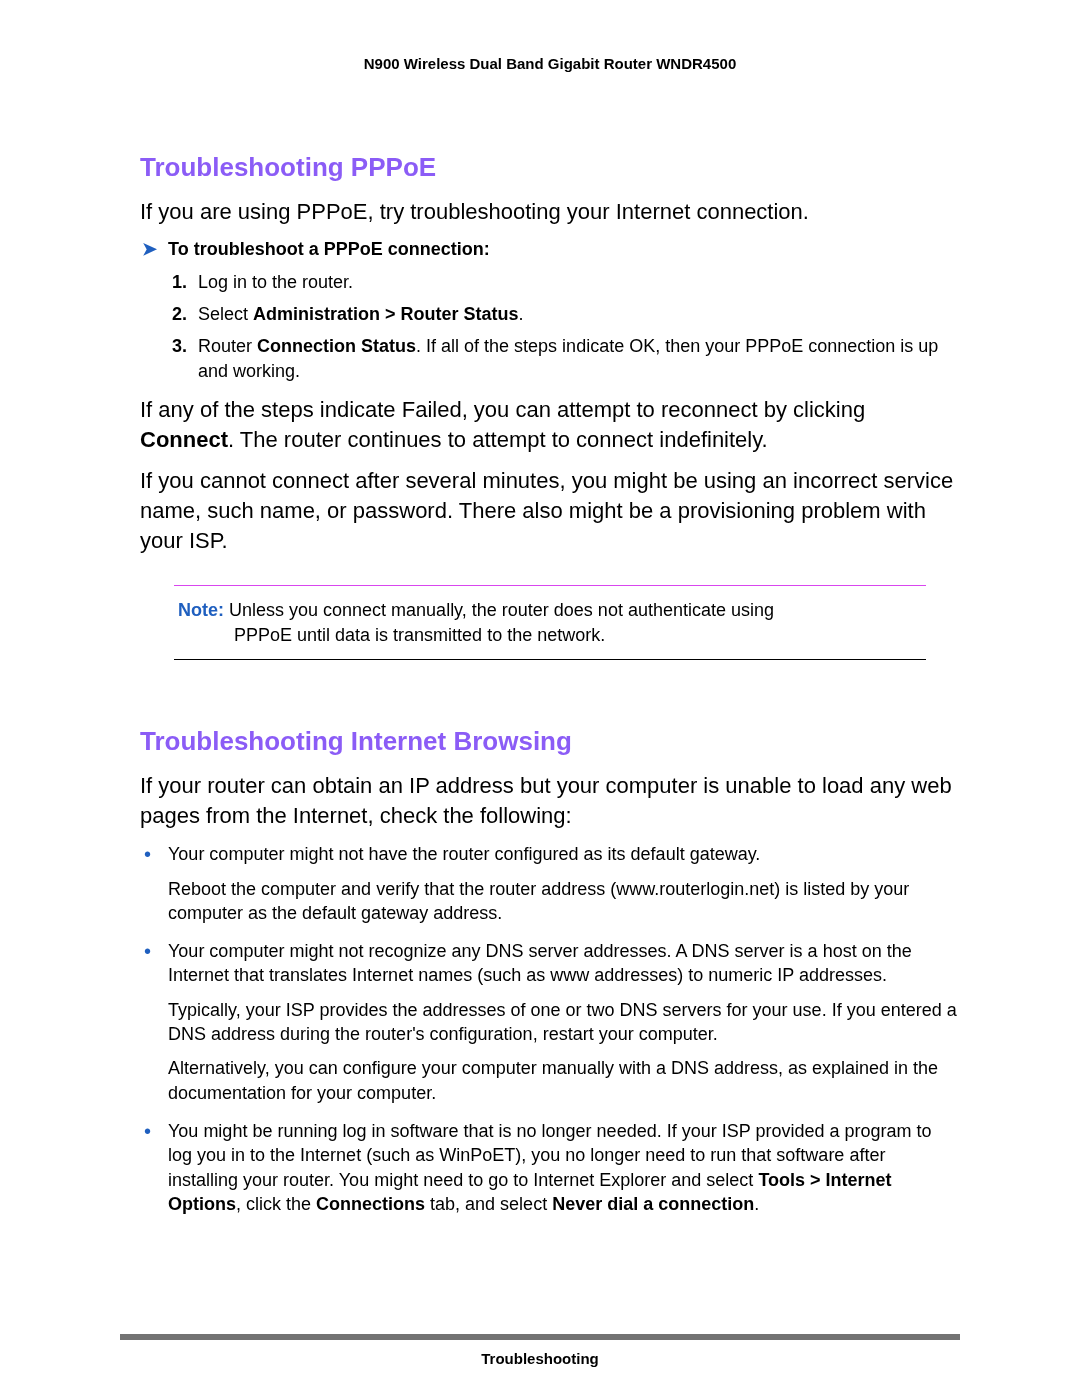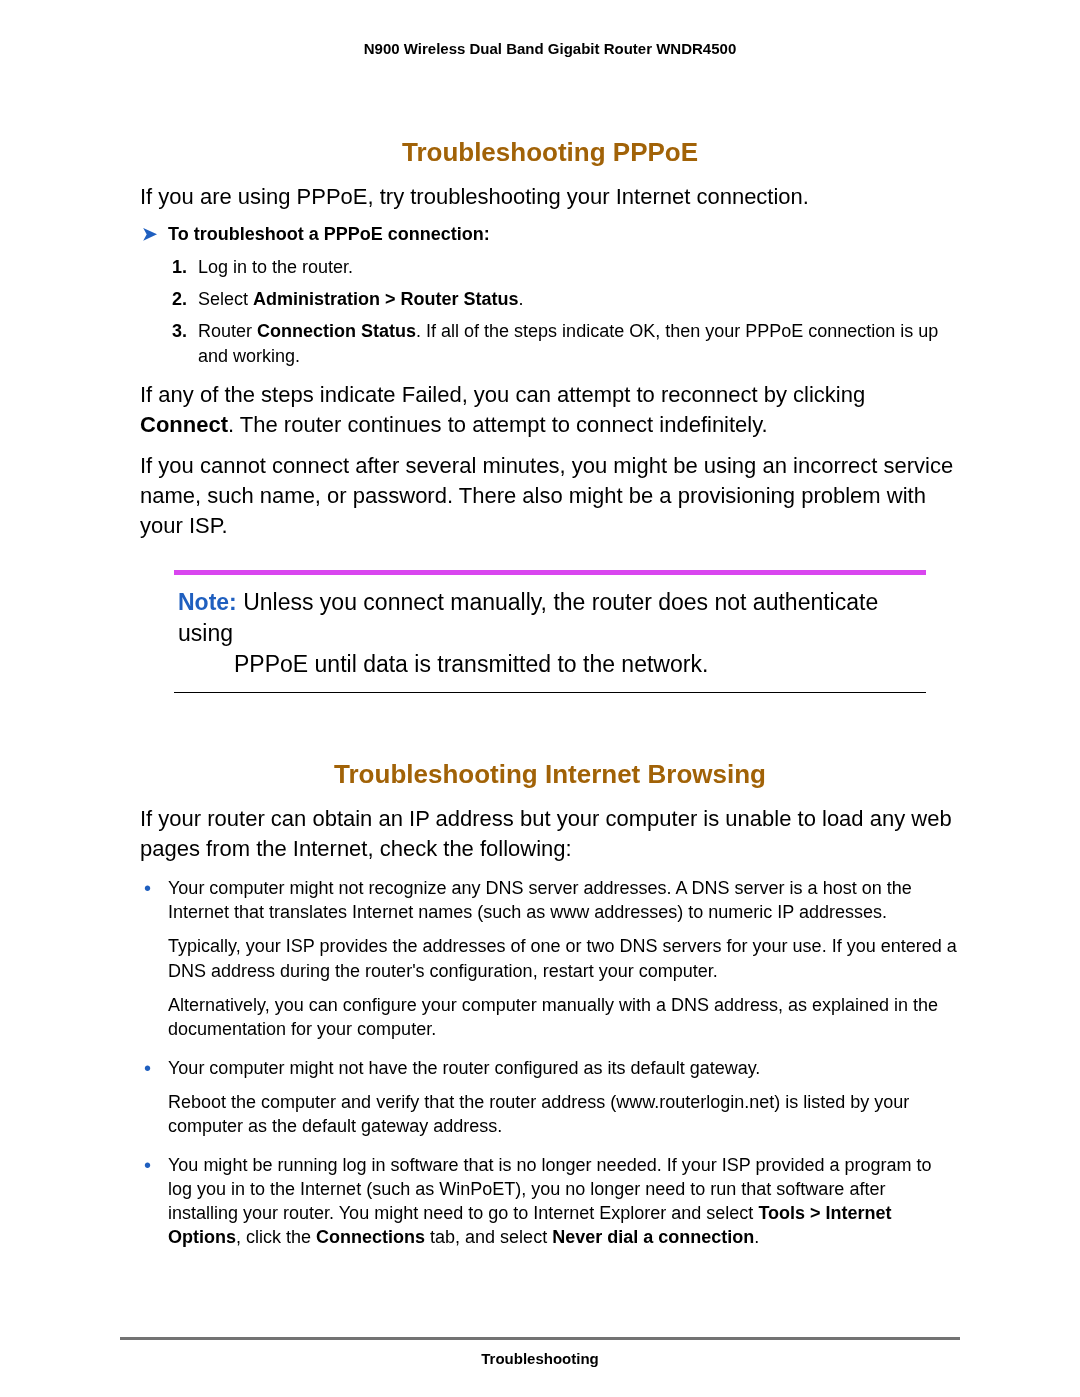--- a/index.html
+++ b/index.html
@@ -7,36 +7,35 @@
     padding: 0;
     background: #fff;
     font-family: Arial, Helvetica, sans-serif;
     color: #000;
     width: 1080px;
   }
   .page {
     box-sizing: border-box;
     width: 1080px;
     min-height: 1397px;
-    padding: 40px 120px 30px 140px;
+    padding: 55px 120px 30px 140px;
     position: relative;
   }
   .doc-header {
     text-align: center;
     font-size: 15px;
     font-weight: bold;
     margin-bottom: 80px;
     color: #000;
   }
   h2.section {
     font-size: 26px;
     font-weight: bold;
-    color: #a16207;
+    color: #8b5cf6;
     margin: 0 0 14px 0;
-    text-align: center;
   }
   p.body {
     font-size: 22px;
     line-height: 1.35;
     margin: 0 0 12px 0;
   }
   .proc-heading {
     font-size: 18px;
     font-weight: bold;
     margin: 12px 0 10px 0;
@@ -60,24 +59,24 @@
   ol.steps li {
     margin-bottom: 8px;
     padding-left: 6px;
   }
   ol.steps li::marker {
     font-weight: bold;
   }
   .b { font-weight: bold; }
   .note-box {
     margin: 30px 34px 30px 34px;
-    border-top: 5px solid #d946ef;
+    border-top: 1px solid #d946ef;
     border-bottom: 1px solid #000;
     padding: 12px 4px 12px 4px;
-    font-size: 23px;
+    font-size: 18px;
     line-height: 1.35;
   }
   .note-box .note-label {
     color: #1f5fbf;
     font-weight: bold;
   }
   .note-body {
     display: inline;
   }
   .note-wrap {
@@ -109,21 +108,21 @@
     line-height: 1.2;
   }
   ul.bullets p {
     margin: 10px 0 0 0;
   }
   .footer {
     position: absolute;
     left: 120px;
     right: 120px;
     bottom: 30px;
-    border-top: 3px solid #737373;
+    border-top: 6px solid #737373;
     padding-top: 10px;
     text-align: center;
   }
   .footer .ftitle {
     font-size: 15px;
     font-weight: bold;
     color: #000;
   }
   .footer .fpage {
     font-size: 15px;
@@ -169,27 +168,27 @@
   </div>
 
   <div class="sect2-gap"></div>
 
   <h2 class="section">Troubleshooting Internet Browsing</h2>
 
   <p class="body">If your router can obtain an IP address but your computer is unable to load any web pages from the Internet, check the following:</p>
 
   <ul class="bullets">
     <li>
+      <span>Your computer might not have the router configured as its default gateway.</span>
+      <p>Reboot the computer and verify that the router address (www.routerlogin.net) is listed by your computer as the default gateway address.</p>
+    </li>
+    <li>
       <span>Your computer might not recognize any DNS server addresses. A DNS server is a host on the Internet that translates Internet names (such as www addresses) to numeric IP addresses.</span>
       <p>Typically, your ISP provides the addresses of one or two DNS servers for your use. If you entered a DNS address during the router's configuration, restart your computer.</p>
       <p>Alternatively, you can configure your computer manually with a DNS address, as explained in the documentation for your computer.</p>
-    </li>
-    <li>
-      <span>Your computer might not have the router configured as its default gateway.</span>
-      <p>Reboot the computer and verify that the router address (www.routerlogin.net) is listed by your computer as the default gateway address.</p>
     </li>
     <li>
       <span>You might be running log in software that is no longer needed. If your ISP provided a program to log you in to the Internet (such as WinPoET), you no longer need to run that software after installing your router. You might need to go to Internet Explorer and select </span><span class="b">Tools &gt; Internet Options</span><span>, click the </span><span class="b">Connections</span><span> tab, and select </span><span class="b">Never dial a connection</span><span>.</span>
     </li>
   </ul>
 
   <div class="footer">
     <div class="ftitle">Troubleshooting</div>
   </div>
 

